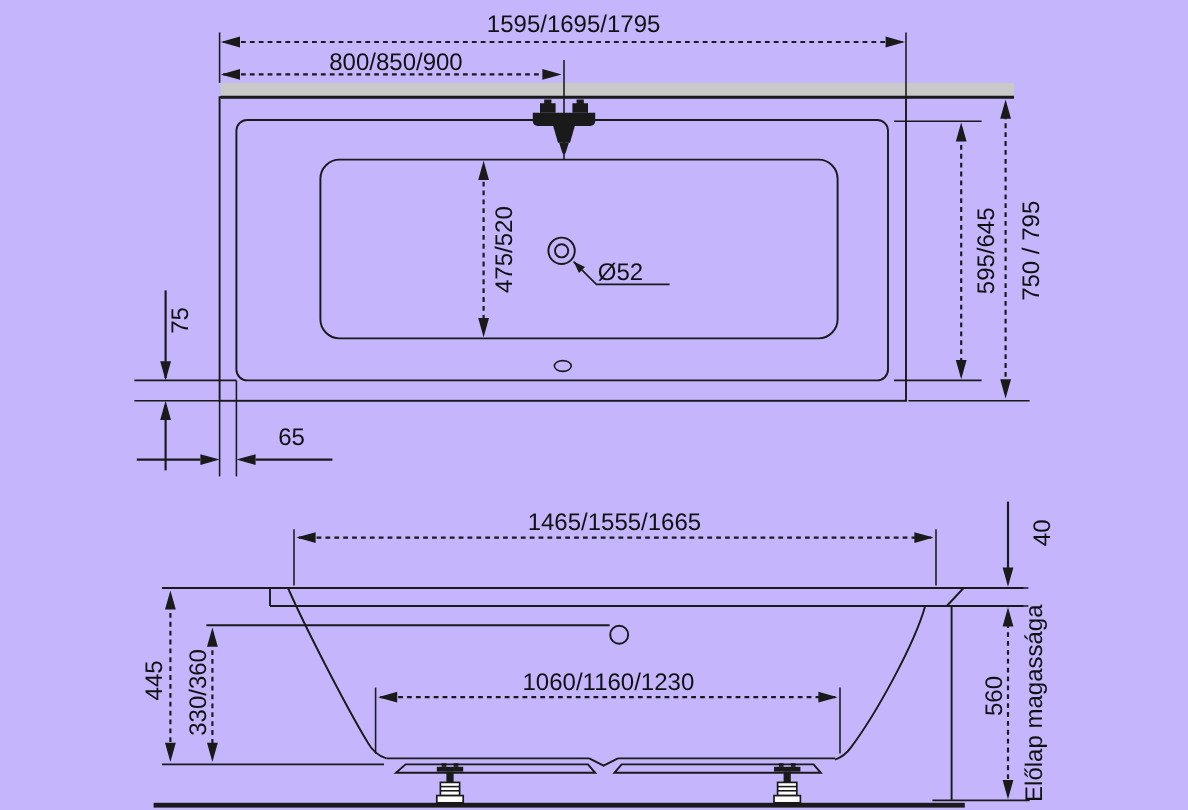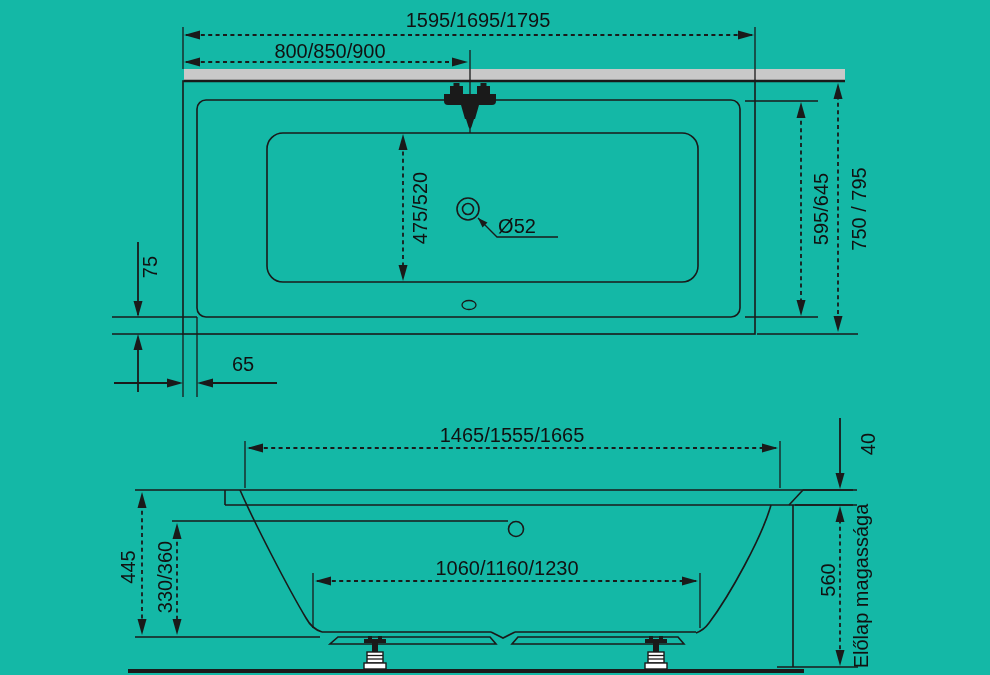--- a/index.html
+++ b/index.html
@@ -1,17 +1,17 @@
 <!DOCTYPE html>
 <html><head>
 <meta charset="utf-8">
 <style>
   html,body{margin:0;padding:0;background:#fff;}
   .canvas{
-    width:990px;height:675px;position:relative;background:#14b8a6;
+    width:990px;height:675px;position:relative;background:#c4b5fd;
     font-family:"Liberation Sans", sans-serif;
   }
   svg{display:block;}
   text{
     font-family:"Liberation Sans", sans-serif;
     font-size:20px;
     fill:#111111;
   }
   .geo{stroke:#1a1a1a;stroke-width:1.6;fill:none;}
   .thin{stroke:#1a1a1a;stroke-width:1.3;fill:none;}

